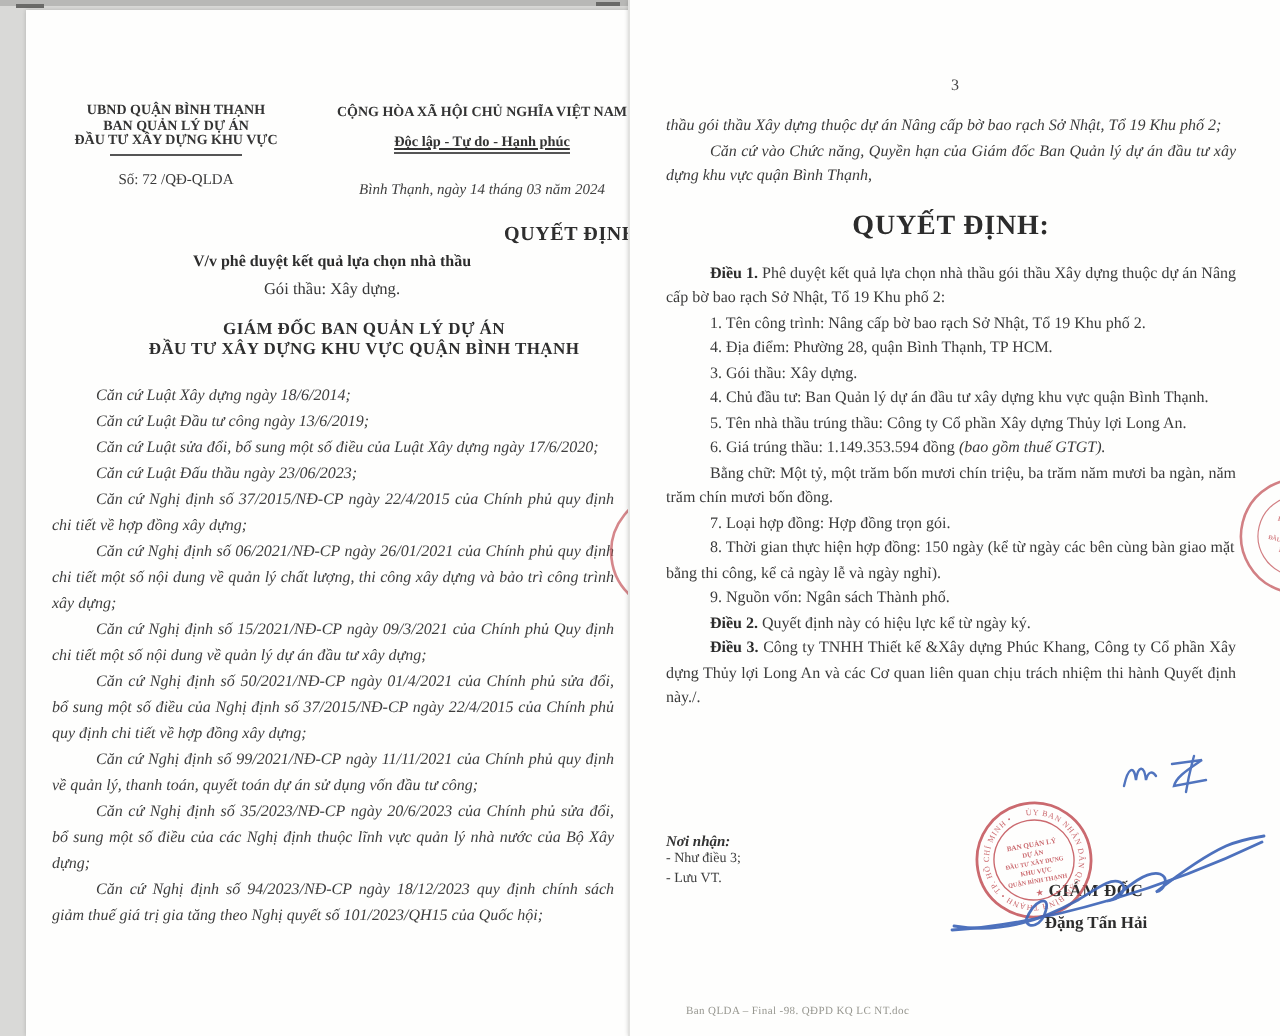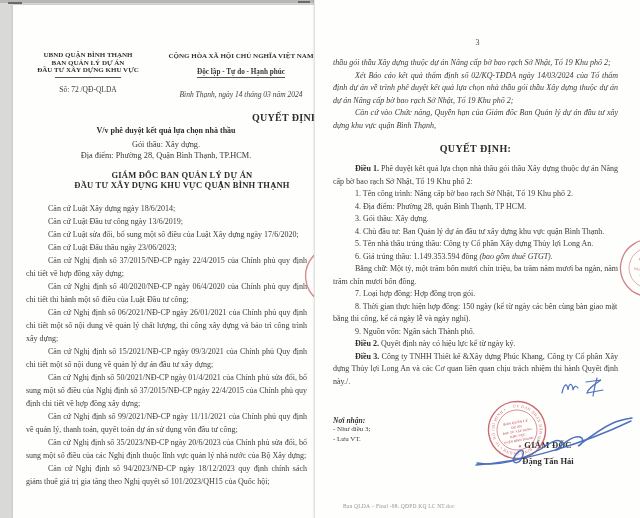--- a/index.html
+++ b/index.html
@@ -22,41 +22,41 @@
   .page-right { left:314px; top:0;  width:326px; height:518px; border-left:1px solid #e2e2e0; }
 
   
   .hdr { display:flex; margin-top:47px; }
   .hdr-org { width:150px; text-align:center; }
   .hdr-org .l { font-size:7px; font-weight:bold; line-height:7.6px; color:#343434; }
   .org-underline { width:66px; height:0; border-bottom:1px solid #555; margin:2px auto 0; }
   .doc-number { font-size:7.5px; margin-top:7px; color:#3a3a3a; }
   .hdr-nat { width:156px; text-align:center; }
   .hdr-nat .n1 { font-size:7px; font-weight:bold; line-height:8px; color:#343434;}
-  .hdr-nat .n2 { display:inline-block; font-size:7.2px; font-weight:bold; border-bottom:1px solid #555; padding-bottom:1px; margin-top:1px; color:#343434;}
+  .hdr-nat .n2 { display:inline-block; font-size:7.2px; font-weight:bold; border-bottom:1px solid #555; padding-bottom:1px; margin-top:1px; color:#343434;text-decoration:underline;}
   .dateline { font-size:7.5px; font-style:italic; margin-top:12px; color:#3f3f3f; }
 
   .doc-title { text-align:right; font-size:10px; font-weight:bold; margin-top:13px; letter-spacing:.3px; color:#2e2e2e;}
   .doc-subtitle { text-align:center; font-size:8px; font-weight:bold; margin-top:3px; color:#2e2e2e;}
   .doc-info { text-align:center; font-size:8.3px; line-height:11px; margin-top:4px; color:#383838;}
   .authority { text-align:center; font-size:8.5px; font-weight:bold; line-height:9.6px; margin-top:10px; letter-spacing:.2px; color:#2e2e2e;padding-left:32px;}
 
   .basis-block { margin:12px 12px 0 13px; }
   .basis-block p {
-    font-size:8px; line-height:13px;
+    font-size:8px; font-style:italic; line-height:13px;
     text-align:justify; text-indent:22px; color:#3d3d3d;
   }
 
   
   .pageno { text-align:center; font-size:8px; margin-top:38px; color:#444; }
   .rp-body { margin:10px 22px 0 18px; }
   .rp-body p { font-size:8px; line-height:12.5px; text-align:justify; color:#3b3b3b; }
   .cont { font-style:italic; }
   .indent { text-indent:22px; }
-  .decision-heading { text-align:center; font-size:10px; font-weight:bold; letter-spacing:.4px; margin:11px 0 9px; color:#2c2c2c; }
+  .decision-heading { text-align:center; font-size:14px; font-weight:bold; letter-spacing:.4px; margin:11px 0 9px; color:#2c2c2c; }
   .article b, .item b { color:#2c2c2c; }
   .item { text-indent:22px; text-align:left !important; }
   .bangchu { text-indent:22px; }
   .it { font-style:italic; }
 
   .noi-nhan { position:absolute; left:18px; top:416px; }
   .noi-nhan .nn-label { font-size:7.5px; font-weight:bold; font-style:italic; color:#333; }
   .noi-nhan .nn-line { font-size:7px; line-height:9.5px; color:#3d3d3d; }
 
   .sig-title { position:absolute; left:168px; top:392px; width:130px; text-align:center; font-size:8.5px; font-weight:bold; letter-spacing:.3px; color:#2c2c2c;margin-top:48px; }
@@ -93,35 +93,33 @@
       <div class="n1">CỘNG HÒA XÃ HỘI CHỦ NGHĨA VIỆT NAM</div>
       <div><span class="n2">Độc lập - Tự do - Hạnh phúc</span></div>
       <div class="dateline">Bình Thạnh, ngày 14 tháng 03 năm 2024</div>
     </div>
   </div>
 
   <div class="doc-title">QUYẾT ĐỊNH</div>
   <div class="doc-subtitle">V/v phê duyệt kết quả lựa chọn nhà thầu</div>
   <div class="doc-info">
     <div>Gói thầu: Xây dựng.</div>
-    <div>Địa điểm: Phường 28, Quận Bình Thạnh, TP.HCM.</div>
   </div>
 
   <div class="authority">
     <div>GIÁM ĐỐC BAN QUẢN LÝ DỰ ÁN</div>
     <div>ĐẦU TƯ XÂY DỰNG KHU VỰC QUẬN BÌNH THẠNH</div>
   </div>
 
   <div class="basis-block">
     <p>Căn cứ Luật Xây dựng ngày 18/6/2014;</p>
     <p>Căn cứ Luật Đầu tư công ngày 13/6/2019;</p>
     <p>Căn cứ Luật sửa đổi, bổ sung một số điều của Luật Xây dựng ngày 17/6/2020;</p>
     <p>Căn cứ Luật Đấu thầu ngày 23/06/2023;</p>
     <p>Căn cứ Nghị định số 37/2015/NĐ-CP ngày 22/4/2015 của Chính phủ quy định chi tiết về hợp đồng xây dựng;</p>
-    <p>Căn cứ Nghị định số 40/2020/NĐ-CP ngày 06/4/2020 của Chính phủ quy định chi tiết thi hành một số điều của Luật Đầu tư công;</p>
     <p>Căn cứ Nghị định số 06/2021/NĐ-CP ngày 26/01/2021 của Chính phủ quy định chi tiết một số nội dung về quản lý chất lượng, thi công xây dựng và bảo trì công trình xây dựng;</p>
     <p>Căn cứ Nghị định số 15/2021/NĐ-CP ngày 09/3/2021 của Chính phủ Quy định chi tiết một số nội dung về quản lý dự án đầu tư xây dựng;</p>
     <p>Căn cứ Nghị định số 50/2021/NĐ-CP ngày 01/4/2021 của Chính phủ sửa đổi, bổ sung một số điều của Nghị định số 37/2015/NĐ-CP ngày 22/4/2015 của Chính phủ quy định chi tiết về hợp đồng xây dựng;</p>
     <p>Căn cứ Nghị định số 99/2021/NĐ-CP ngày 11/11/2021 của Chính phủ quy định về quản lý, thanh toán, quyết toán dự án sử dụng vốn đầu tư công;</p>
     <p>Căn cứ Nghị định số 35/2023/NĐ-CP ngày 20/6/2023 của Chính phủ sửa đổi, bổ sung một số điều của các Nghị định thuộc lĩnh vực quản lý nhà nước của Bộ Xây dựng;</p>
     <p>Căn cứ Nghị định số 94/2023/NĐ-CP ngày 18/12/2023 quy định chính sách giảm thuế giá trị gia tăng theo Nghị quyết số 101/2023/QH15 của Quốc hội;</p>
   </div>
 
   <svg class="stamp stamp-edge-l" viewBox="0 0 62 62">
     <circle cx="31" cy="31" r="28.5" fill="none" stroke="#c4565c" stroke-width="1.3"></circle>
@@ -132,21 +130,20 @@
     <text x="31" y="41" text-anchor="middle" font-size="3.2" font-weight="bold" fill="#c4565c">KHU VỰC</text>
   </svg>
 </div>
 
 <div class="page page-right">
 
   <div class="pageno">3</div>
 
   <div class="rp-body">
     <p class="cont">thầu gói thầu Xây dựng thuộc dự án Nâng cấp bờ bao rạch Sở Nhật, Tổ 19 Khu phố 2;</p>
-    <p class="cont indent">Xét Báo cáo kết quả thẩm định số 02/KQ-TĐDA ngày 14/03/2024 của Tổ thẩm định dự án về trình phê duyệt kết quả lựa chọn nhà thầu gói thầu Xây dựng thuộc dự án dự án Nâng cấp bờ bao rạch Sở Nhật, Tổ 19 Khu phố 2;</p>
     <p class="cont indent">Căn cứ vào Chức năng, Quyền hạn của Giám đốc Ban Quản lý dự án đầu tư xây dựng khu vực quận Bình Thạnh,</p>
 
     <div class="decision-heading">QUYẾT ĐỊNH:</div>
 
     <p class="article indent"><b>Điều 1.</b> <span>Phê duyệt kết quả lựa chọn nhà thầu gói thầu Xây dựng thuộc dự án Nâng cấp bờ bao rạch Sở Nhật, Tổ 19 Khu phố 2:</span></p>
 
     <p class="item">1. Tên công trình: Nâng cấp bờ bao rạch Sở Nhật, Tổ 19 Khu phố 2.</p>
     <p class="item">4. Địa điểm: Phường 28, quận Bình Thạnh, TP HCM.</p>
     <p class="item">3. Gói thầu: Xây dựng.</p>
     <p class="item">4. Chủ đầu tư: Ban Quản lý dự án đầu tư xây dựng khu vực quận Bình Thạnh.</p>

